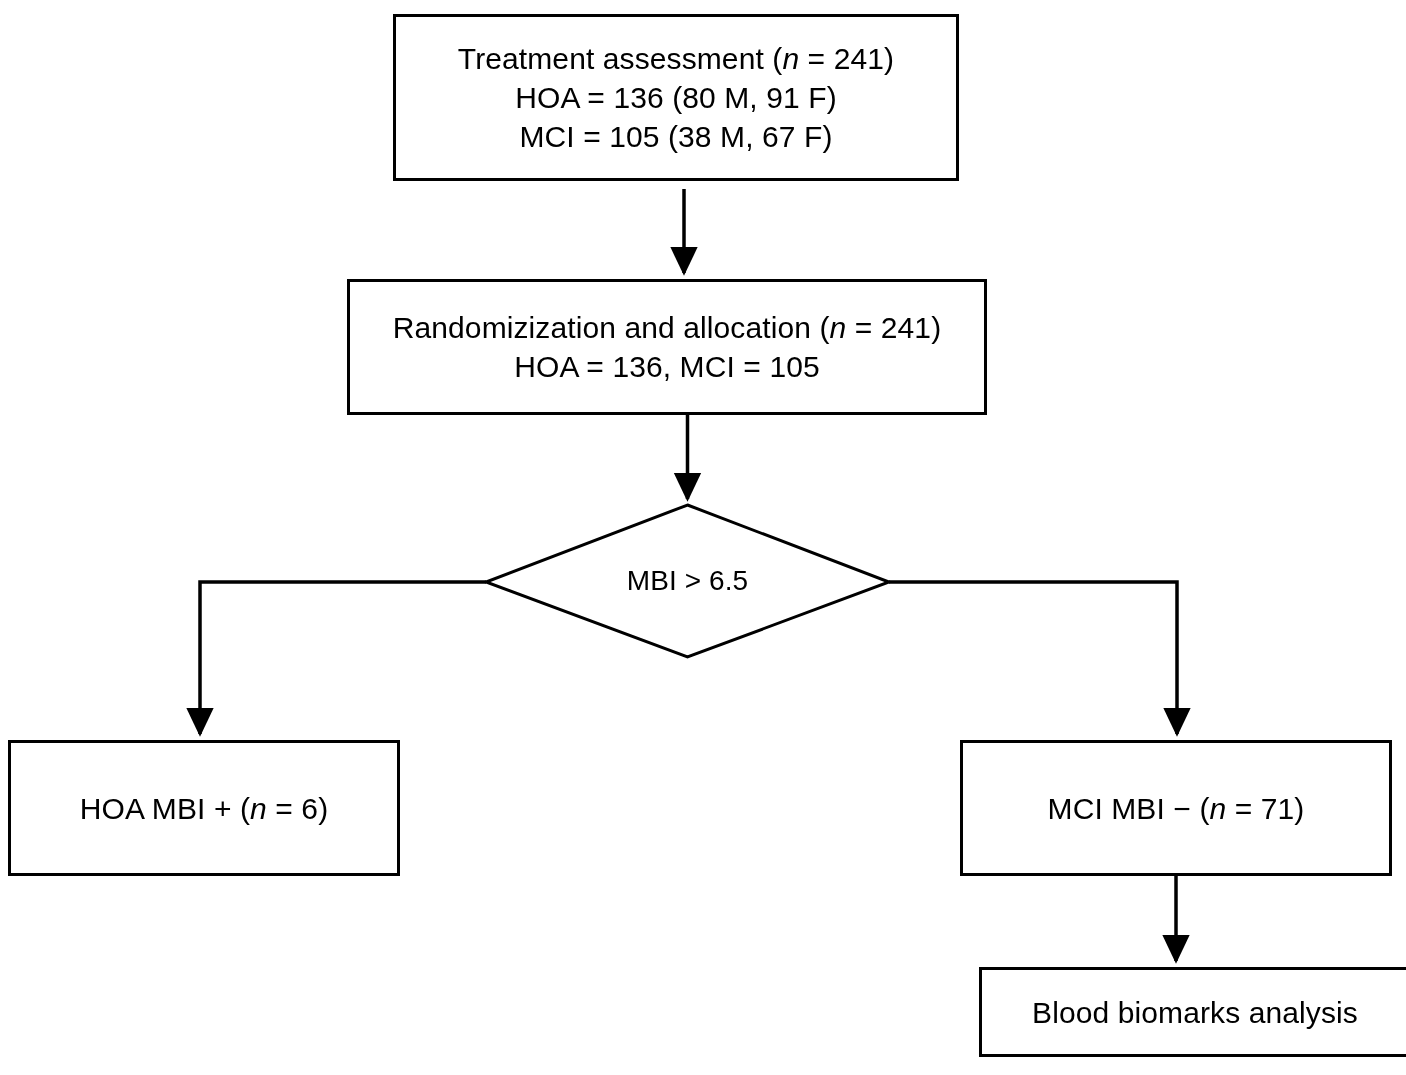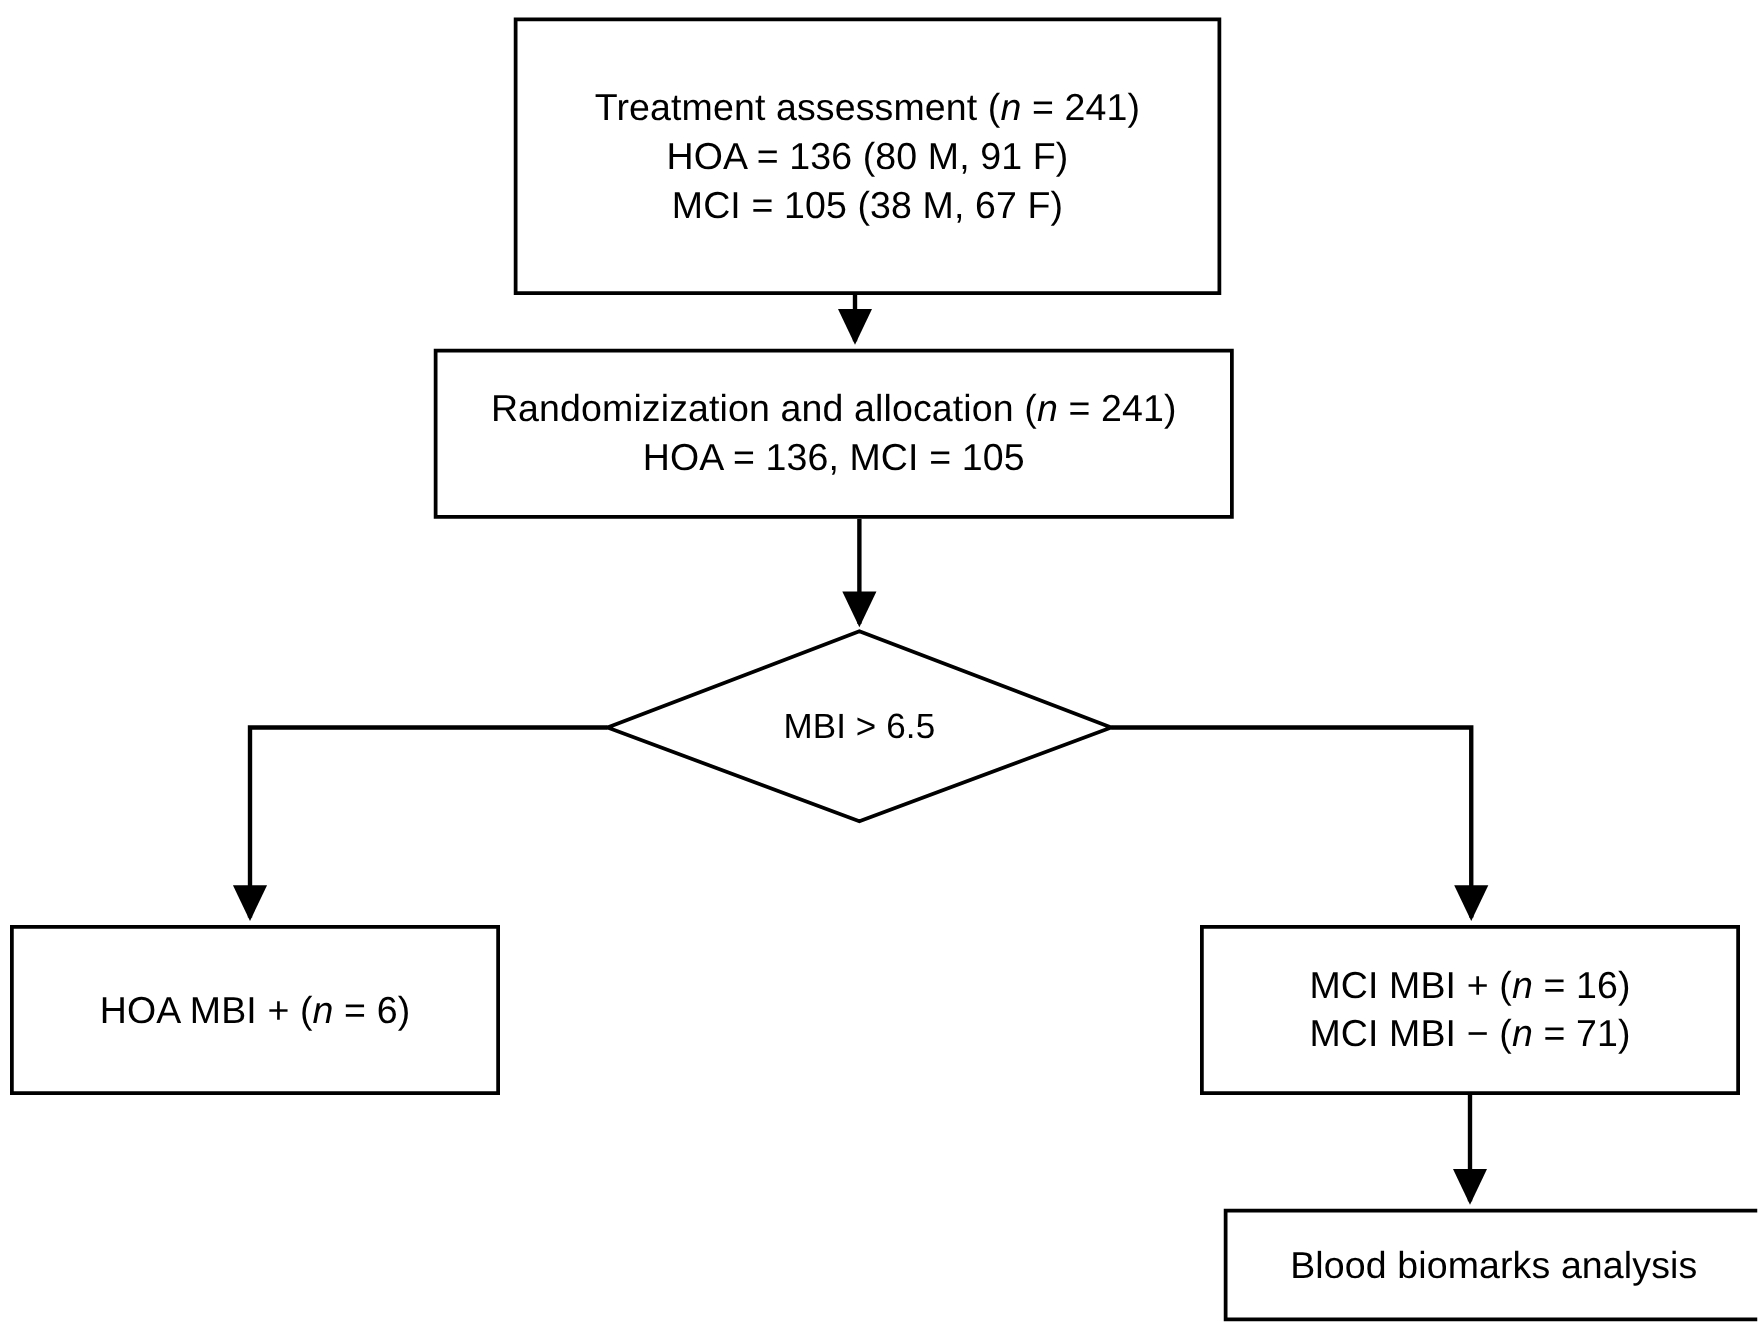--- a/index.html
+++ b/index.html
@@ -75,41 +75,40 @@
 
     <path d="M687.5,415 L687.5,499" stroke="#000000" stroke-width="3.5" fill="none" marker-end="url(#arrowhead)"></path>
 
     <path d="M486,582 L200,582 L200,734" stroke="#000000" stroke-width="3.5" fill="none" marker-end="url(#arrowhead)"></path>
 
     <path d="M889,582 L1177,582 L1177,734" stroke="#000000" stroke-width="3.5" fill="none" marker-end="url(#arrowhead)"></path>
 
     <path d="M1176,876 L1176,961" stroke="#000000" stroke-width="3.5" fill="none" marker-end="url(#arrowhead)"></path>
   </svg>
 
-  <div class="node box" style="left:411px; top:14px; width:566px; height:222px;">
+  <div class="node box" style="left:393px; top:14px; width:566px; height:167px;">
     <span class="line"><span>Treatment assessment (</span><span class="ital">n</span><span> = 241)</span></span>
     <span class="line">HOA = 136 (80 M, 91 F)</span>
     <span class="line">MCI = 105 (38 M, 67 F)</span>
   </div>
 
   <div class="node box" style="left:347px; top:279px; width:640px; height:136px;">
     <span class="line"><span>Randomizization and allocation (</span><span class="ital">n</span><span> = 241)</span></span>
     <span class="line">HOA = 136, MCI = 105</span>
   </div>
 
   <div class="node diamond-node" style="left:486px; top:505px; width:403px; height:152px;">
     <span class="line">MBI &gt; 6.5</span>
   </div>
 
   <div class="node box" style="left:8px; top:740px; width:392px; height:136px;">
     <span class="line"><span>HOA MBI + (</span><span class="ital">n</span><span> = 6)</span></span>
   </div>
 
   <div class="node box" style="left:960px; top:740px; width:432px; height:136px;">
-    <span class="line"><span>MCI MBI + (</span><span class="ital">n</span><span> = 16)</span></span>
     <span class="line"><span>MCI MBI − (</span><span class="ital">n</span><span> = 71)</span></span>
   </div>
 
   <div class="node box" style="left:960px; top:967px; width:432px; height:90px;margin-left:19px;">
     <span class="line">Blood biomarks analysis</span>
   </div>
 
 </div>
 
 </body></html>

